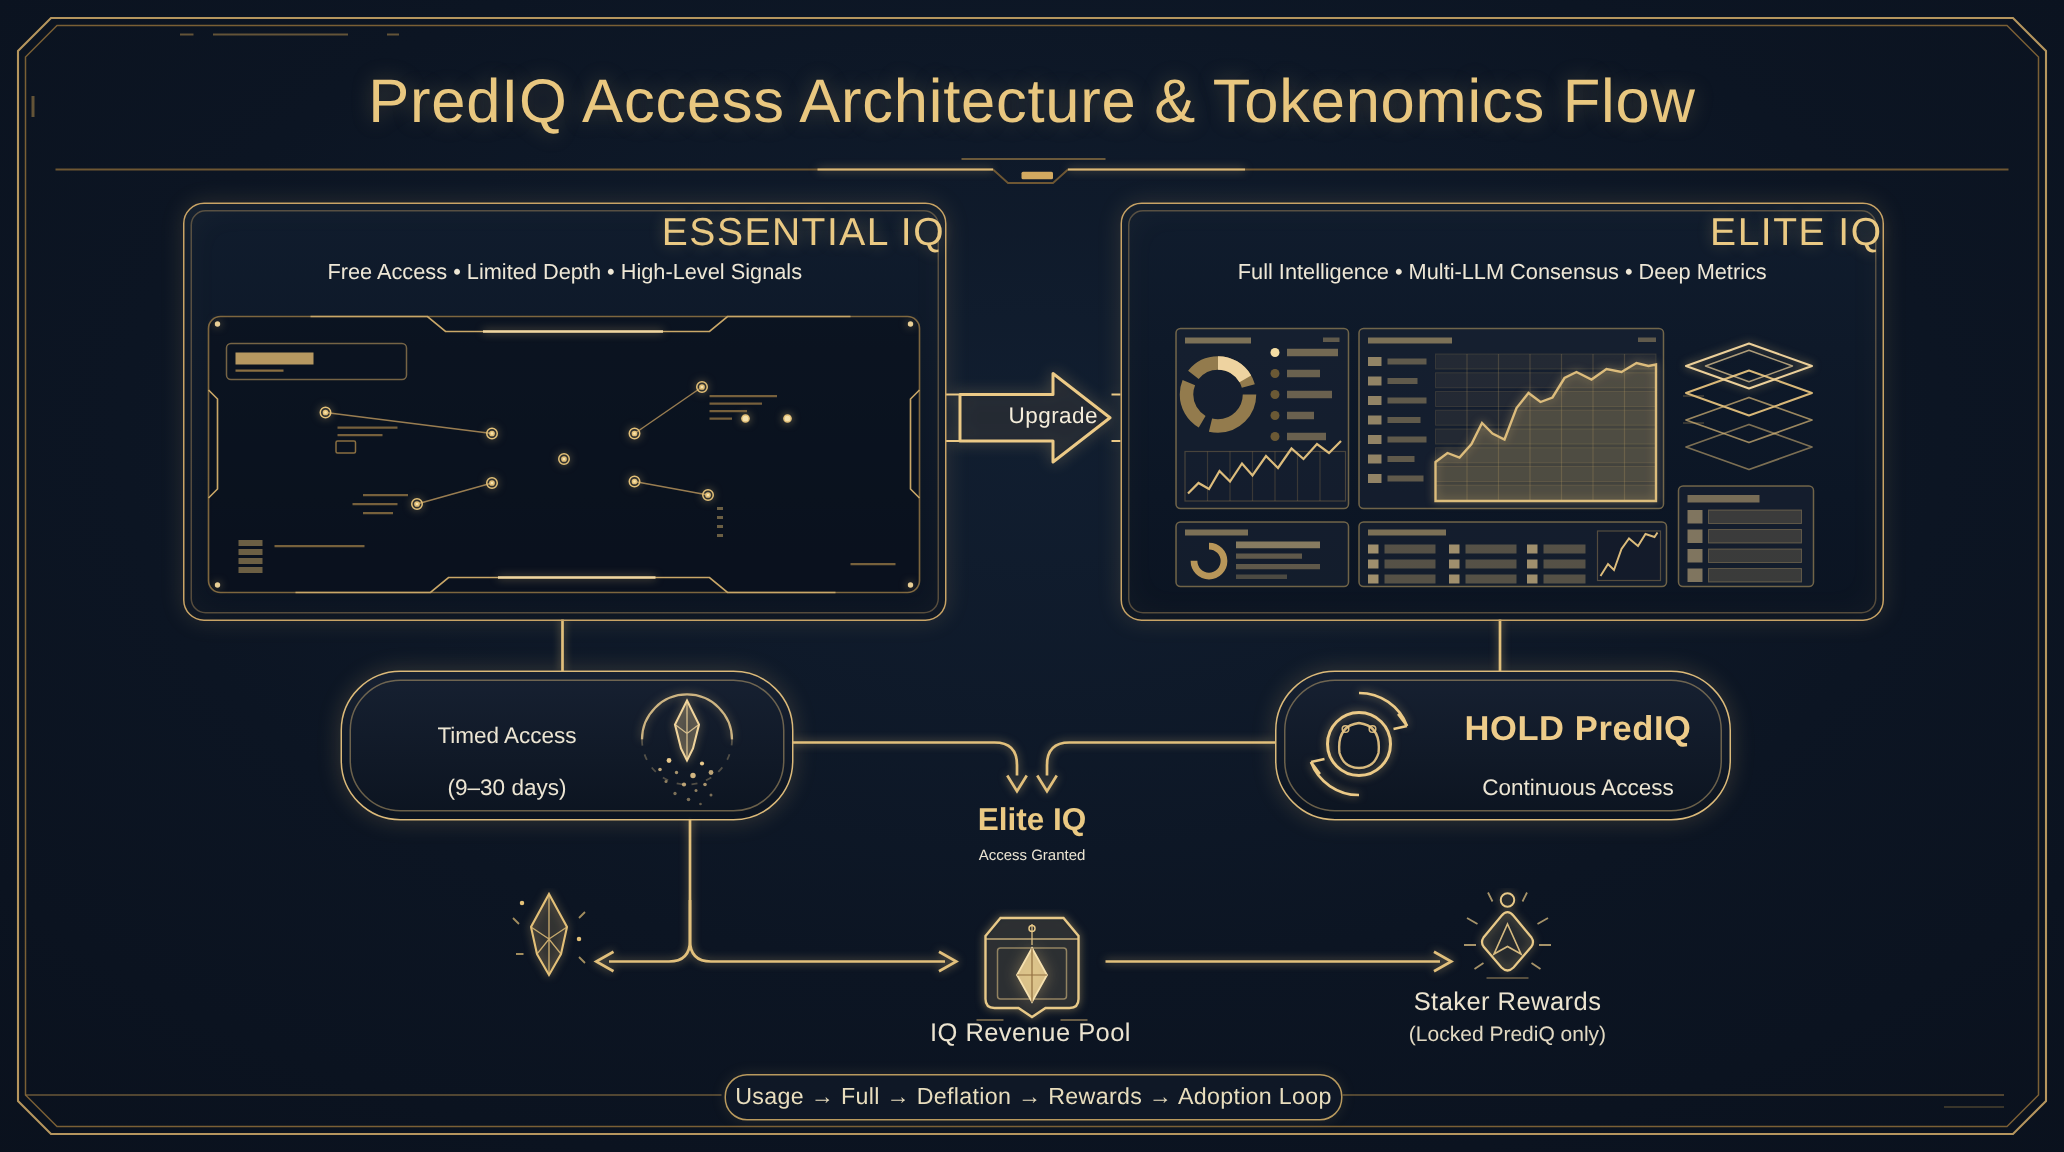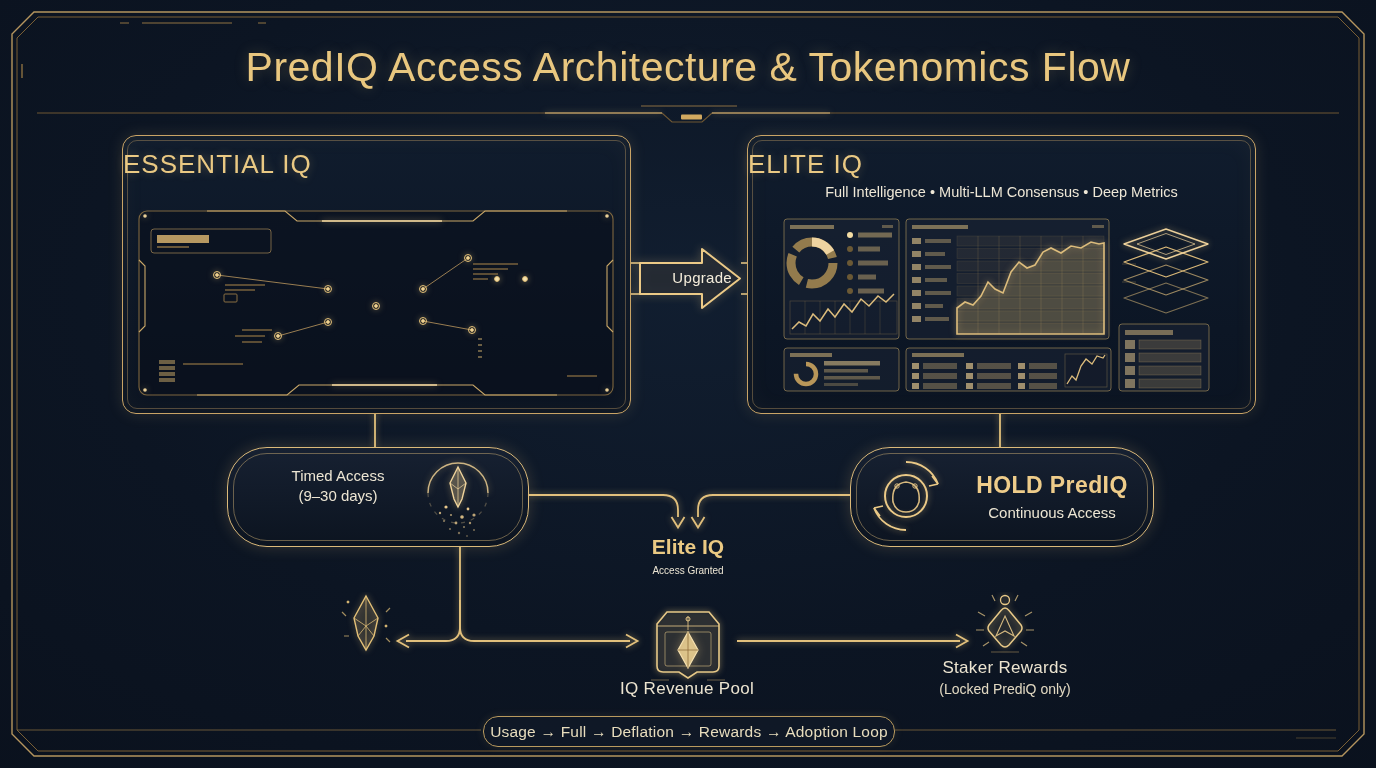--- a/index.html
+++ b/index.html
@@ -9,29 +9,29 @@
   svg{display:block}
   .abs{position:absolute;}
   .gl{filter:drop-shadow(0 0 3px rgba(235,200,130,.55));}
   .gl2{filter:drop-shadow(0 0 5px rgba(235,200,130,.4));}
   #title{left:0;top:44px;width:1376px;text-align:center;font-size:41px;font-weight:500;
     letter-spacing:.5px;color:#e9c77f;text-shadow:0 0 14px rgba(233,199,127,.25);}
   .panel{top:135px;width:507px;height:277px;border:1.5px solid #c9a466;border-radius:14px;
     background:linear-gradient(180deg,#101c2d 0%,#0c1625 70%,#0b1422 100%);
     box-shadow:0 0 16px rgba(226,192,124,.14), inset 0 0 26px rgba(226,192,124,.05);}
   .panel::before{content:'';position:absolute;inset:4px;border:1px solid rgba(202,164,102,.38);border-radius:10px;pointer-events:none;}
-  .panel-title{position:relative;margin-top:13px;text-align:left;font-size:26px;font-weight:500;
+  .panel-title{position:relative;margin-top:3px;text-align:right;font-size:26px;font-weight:500;
     letter-spacing:1px;color:#eac983;text-shadow:0 0 10px rgba(234,201,131,.3);}
   .panel-sub{position:relative;margin-top:4px;text-align:center;font-size:14.5px;color:#eee7d6;}
   .pill{top:447px;height:98px;border:1.6px solid #dcba7a;border-radius:40px;
     background:linear-gradient(180deg,rgba(23,33,50,.95),rgba(12,20,32,.97));
     box-shadow:0 0 16px rgba(226,192,124,.2);}
   .pill::before{content:'';position:absolute;inset:5px;border:1px solid rgba(220,186,122,.45);border-radius:34px;pointer-events:none;}
   .pill-title{font-size:23px;font-weight:600;color:#eecc8a;letter-spacing:.4px;}
-  .pill-sub{font-size:15px;color:#ece5d3;margin-top:3px;}
+  .pill-sub{font-size:15px;color:#ece5d3;margin-top:18px;}
   .node-label{font-size:17px;color:#ece4d0;text-align:center;letter-spacing:.3px;}
   .node-sublabel{font-size:14px;color:#e2d9c2;text-align:center;margin-top:3px;}
   #upgrade-label{left:648px;top:269px;width:84px;text-align:right;font-size:15px;color:#f4ecda;letter-spacing:.3px;}
   #access-label{left:588px;top:535px;width:200px;text-align:center;}
   #access-title{font-size:21px;font-weight:600;color:#eac983;}
   #access-sub{font-size:10px;color:#ece5d3;margin-top:6px;}
   #loop-pill{left:483px;top:716px;width:410px;height:29px;border:1.2px solid #b99a5e;border-radius:15px;
     background:rgba(18,27,42,.6);box-shadow:0 0 10px rgba(226,192,124,.12);}
   #loop-text{width:100%;text-align:center;line-height:29px;font-size:15.5px;color:#e8ddbd;letter-spacing:.2px;}
 </style>
@@ -76,20 +76,21 @@
     <g fill="rgba(16,24,38,.35)" stroke="#ecca87" stroke-width="2" class="gl2">
       <path d="M629,263 H640 M629,294 H640 M741,263 H747 M741,294 H747" stroke-width="1.4"></path>
       <path d="M640,263 H702 V249 L740,278.5 L702,308 V294 H640 Z" stroke-linejoin="round"></path>
     </g>
   </svg>
 
   <div id="title" class="abs">PredIQ Access Architecture &amp; Tokenomics Flow</div>
 
   <div class="panel abs" style="left:122px">
     <div class="panel-title">ESSENTIAL IQ</div>
+    <div class="panel-sub">Free Access • Limited Depth • High-Level Signals</div>
     <svg class="abs" style="left:14px;top:72px" width="478" height="190" viewBox="0 0 478 190">
       <rect x="2" y="3" width="474" height="184" rx="8" fill="rgba(9,15,26,.55)" stroke="#8a6f42" stroke-width="1.1" opacity=".9"></rect>
       <g fill="none" stroke="#c9a768" stroke-width="1.1">
         <path d="M70,3 H148 L160,13 H336 L348,3 H430"></path>
         <path d="M60,187 H150 L162,177 H336 L348,187 H420"></path>
         <path d="M2,52 L8,58 V118 L2,124"></path>
         <path d="M476,52 L470,58 V118 L476,124"></path>
       </g>
       <path d="M185,13 H305" stroke="#f0d6a0" stroke-width="1.6" class="gl"></path>
       <path d="M195,177 H300" stroke="#f0d6a0" stroke-width="1.6" class="gl"></path>
@@ -317,21 +318,21 @@
       <path d="M72,28 L66,20 M72,28 L63,30" stroke-width="1.6"></path>
       <path d="M40,74 A34,34 0 0 1 8,52" stroke-width="1.8" class="gl"></path>
       <path d="M8,52 L14,60 M8,52 L17,50" stroke-width="1.6"></path>
       <circle cx="40" cy="40" r="21" stroke-width="2" class="gl"></circle>
       <path d="M27,46 Q25,28 40,26 Q55,28 53,46 Q50,56 40,56 Q30,56 27,46 Z" stroke-width="1.6" opacity=".9"></path>
       <circle cx="31" cy="30" r="2.2" opacity=".9"></circle>
         <circle cx="49" cy="30" r="2.2" opacity=".9"></circle>
     </svg>
     <div class="abs" style="left:112px;width:178px;top:24px;text-align:center">
       <div class="pill-title">HOLD PredIQ</div>
-      <div class="pill-sub" style="margin-top:5px">Continuous Access</div>
+      <div class="pill-sub" style="margin-top:18px">Continuous Access</div>
     </div>
   </div>
 
   <div id="access-label" class="abs">
     <div id="access-title">Elite IQ</div>
     <div id="access-sub">Access Granted</div>
   </div>
 
   <svg class="abs" style="left:336px;top:592px" width="60" height="64" viewBox="0 0 60 64" fill="none" stroke="#e3c078">
     <path d="M30,4 L42,26 L38,44 L30,58 L22,44 L18,26 Z" stroke-width="1.4" fill="rgba(227,192,120,.12)" class="gl"></path>

